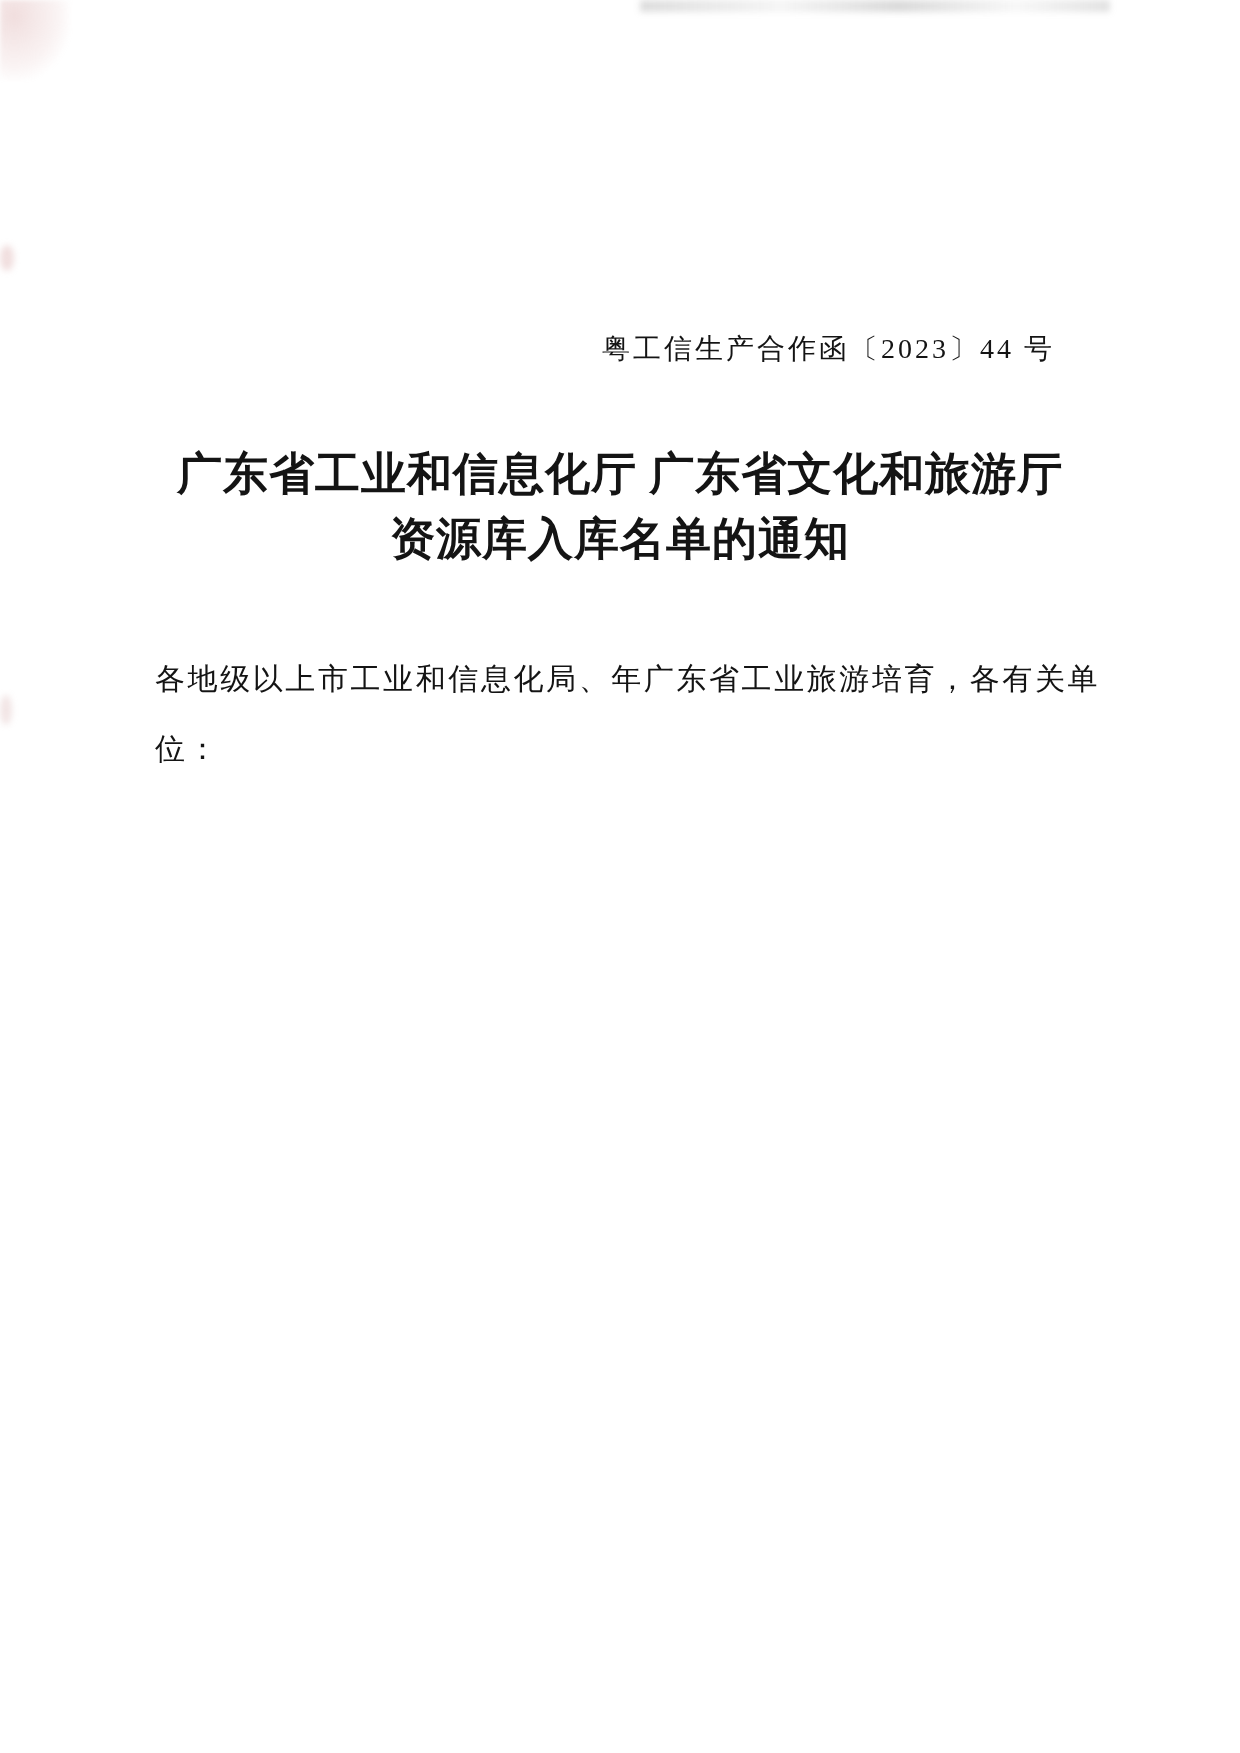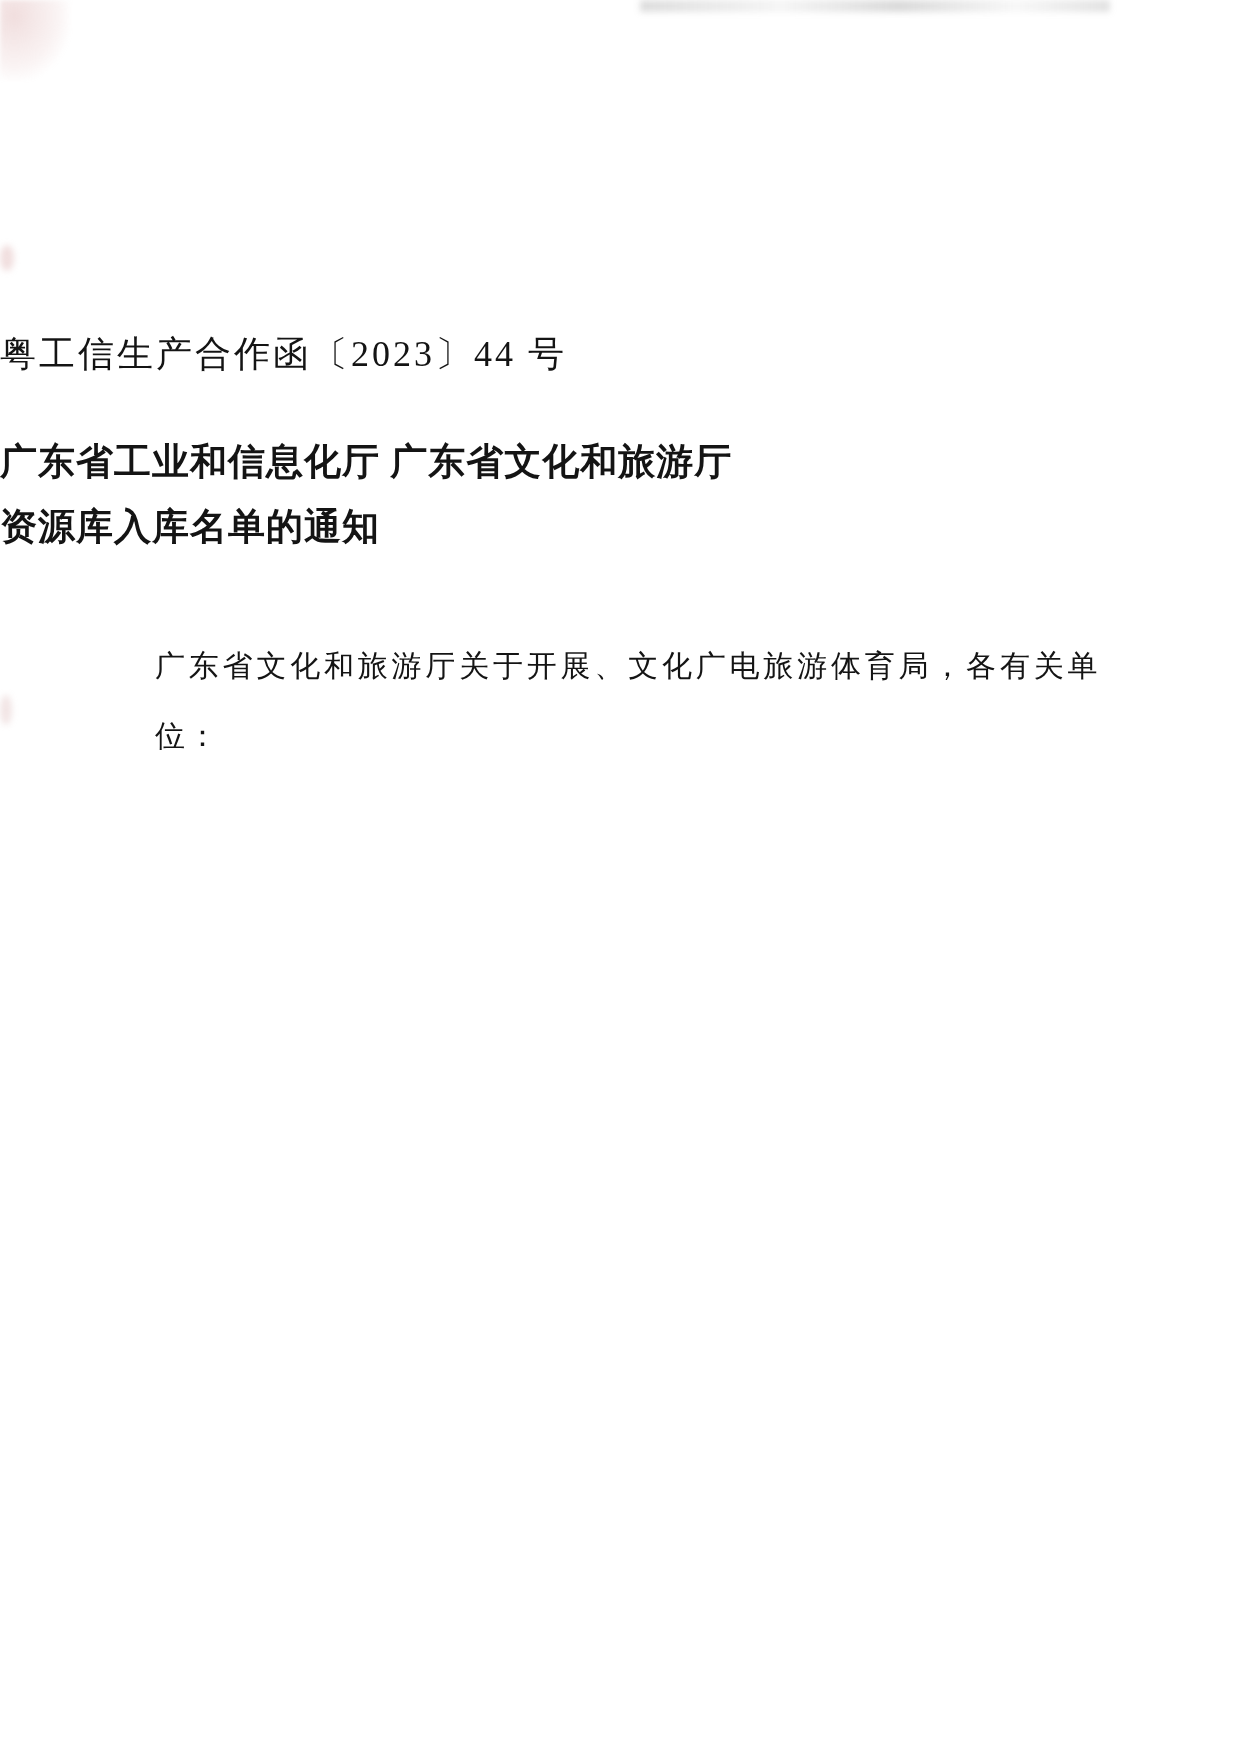--- a/index.html
+++ b/index.html
@@ -59,30 +59,32 @@
     left: 0;
     width: 12px;
     height: 30px;
     background: rgba(205,150,150,0.25);
     border-radius: 50%;
     filter: blur(3px);
   }
 
   .doc-number {
     padding-top: 330px;
-    font-size: 36px;
+    padding-right: 185px;
+    text-align: right;
+    font-size: 28px;
     letter-spacing: 3px;
     white-space: nowrap;
   }
 
   .title {
-    margin-top: 50px;
-    text-align: left;
+    margin-top: 74px;
+    text-align: center;
     font-weight: 900;
-    font-size: 37px;
+    font-size: 45px;
     line-height: 65px;
     letter-spacing: 1px;
   }
   .title .title-line {
     display: block;
   }
 
   .body-text {
     margin: 72px 140px 0 155px;
     font-size: 30px;
@@ -112,16 +114,16 @@
   <div class="artifact artifact-left-mark-2"></div>
 
   <div class="doc-number">粤工信生产合作函〔2023〕44 号</div>
 
   <h1 class="title">
     <span class="title-line">广东省工业和信息化厅 广东省文化和旅游厅</span>
     <span class="title-line">资源库入库名单的通知</span>
   </h1>
 
   <div class="body-text">
-    <p class="salutation">广东省文化和旅游厅关于开展、文化广电旅游体育局，各有关单位：</p>
+    <p class="salutation">各地级以上市工业和信息化局、年广东省工业旅游培育，各有关单位：</p>
   </div>
 
 </div>
 
 </body></html>

